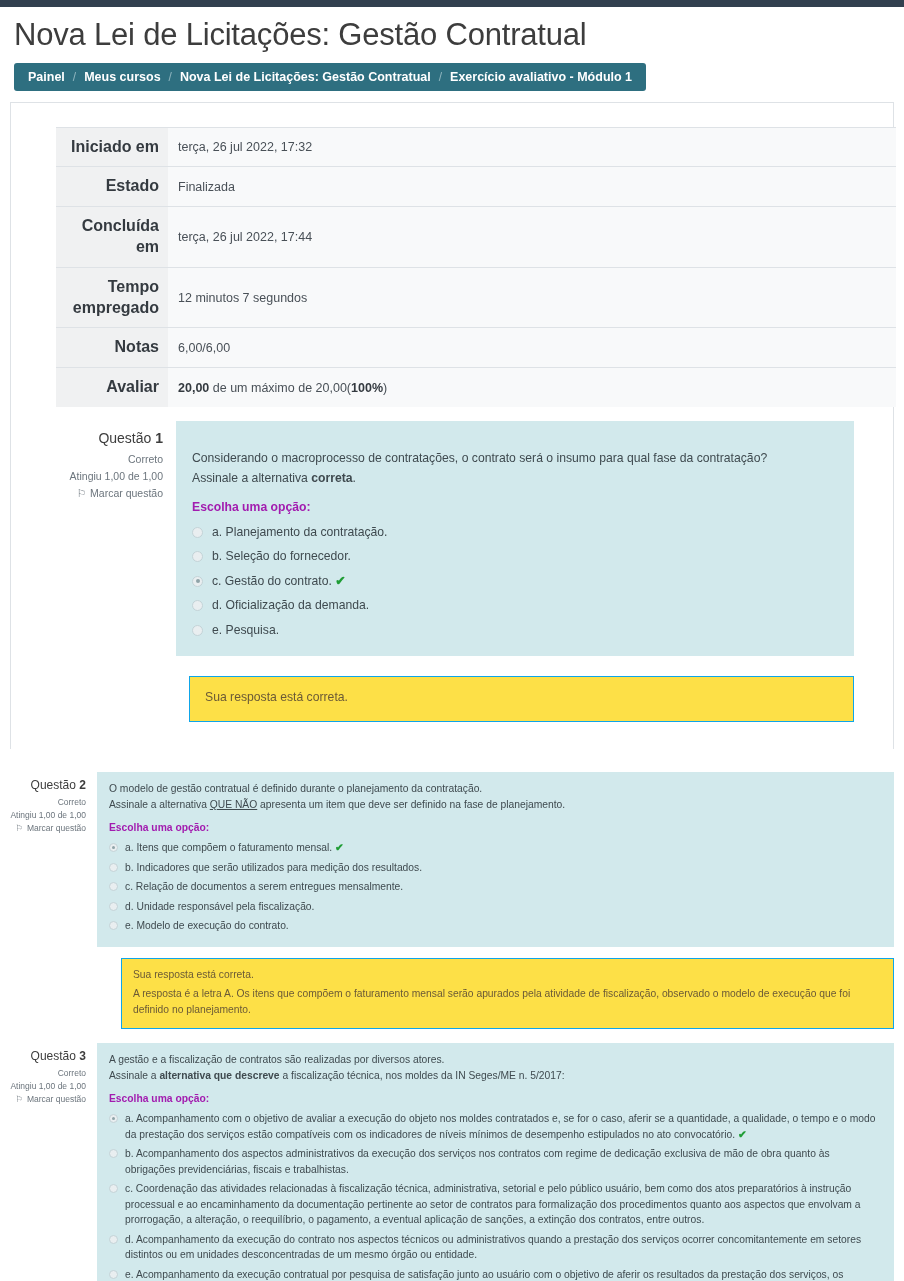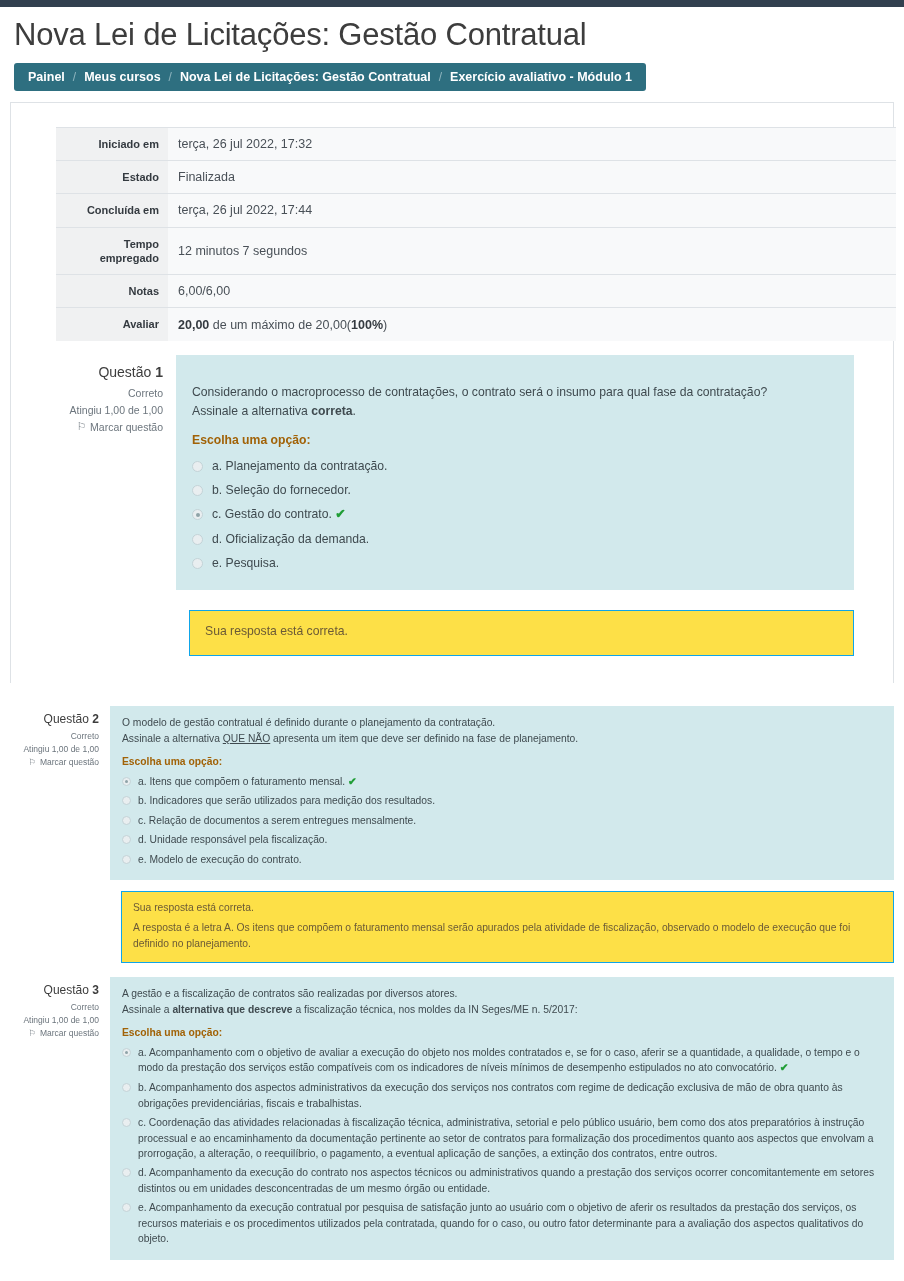--- a/index.html
+++ b/index.html
@@ -62,21 +62,21 @@
     margin: 0 0 0 23px;
     table-layout: fixed;
   }
   table.summary tr { border-top: 1px solid #dee2e6; }
   table.summary tr:first-child { border-top: 1px solid #dee2e6; }
   table.summary th {
     width: 112px;
     text-align: right;
     vertical-align: middle;
     background: #f0f1f2;
-    font-size: 11px;
+    font-size: 16px;
     font-weight: 700;
     color: #343a40;
     padding: 9px 9px 9px 6px;
     line-height: 1.3;
   }
   table.summary td {
     background: #f8f9fa;
     font-size: 12.5px;
     color: #495057;
     padding: 9px 10px;
@@ -128,21 +128,21 @@
     flex: 1 1 auto;
     padding: 28px 16px 14px 16px;
     color: #3f4a4f;
   }
   .qtext { font-size: 12.2px; line-height: 1.62; color: #3f4a4f; }
   .qtext b { font-weight: 700; }
   .qtext u { text-decoration: underline; }
   .prompt {
     font-size: 12.2px;
     font-weight: 700;
-    color: #a16207;
+    color: #a21caf;
     margin: 11px 0 7px 0;
   }
   .opts { margin: 0; padding: 0; list-style: none; }
   .opt {
     display: flex;
     align-items: flex-start;
     gap: 9px;
     padding: 2.5px 0;
     font-size: 12.2px;
     line-height: 1.58;
@@ -184,21 +184,21 @@
   #zone1 .qwrap { margin-top: 14px; }
   #zone1 .qinfo { width: 143px; }
   #zone1 .qbody { margin-right: 17px; }
   #zone1 .fbwrap { margin: 20px 17px 0 156px; }
 
   
   #zone2 {
     background: #ffffff;
     padding: 0 0 0 0;
   }
-  #zone2 .qinfo { width: 110px; padding-right: 11px; padding-top: 6px; }
+  #zone2 .qinfo { width: 97px; padding-right: 11px; padding-top: 6px; }
   #zone2 .q-number { font-size: 12px; margin-bottom: 5px; }
   #zone2 .q-state, #zone2 .q-grade, #zone2 .q-flag { font-size: 8.5px; margin-bottom: 3px; }
   #zone2 .qbody { padding: 9px 12px 11px 12px; margin-right: 10px; }
   #zone2 .qtext { font-size: 10.3px; line-height: 1.55; }
   #zone2 .prompt { font-size: 10.3px; margin: 9px 0 5px 0; }
   #zone2 .opt { font-size: 10.3px; line-height: 1.5; padding: 2px 0; gap: 7px; }
   #zone2 .radio { width: 9px; height: 9px; margin-top: 3px; }
   #zone2 .radio.sel::after { left: 2px; top: 2px; width: 3px; height: 3px; }
   #zone2 .tick { font-size: 10.5px; }
   #zone2 .fbwrap { margin: 11px 10px 0 121px; }

